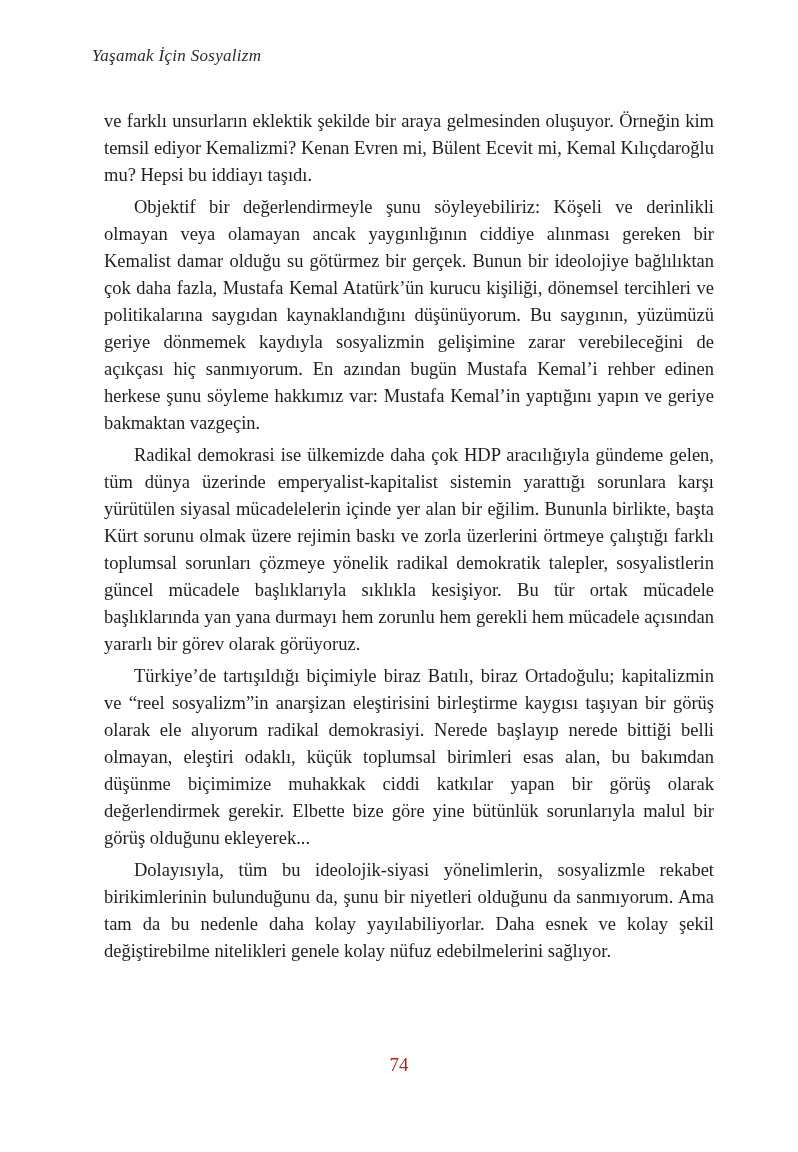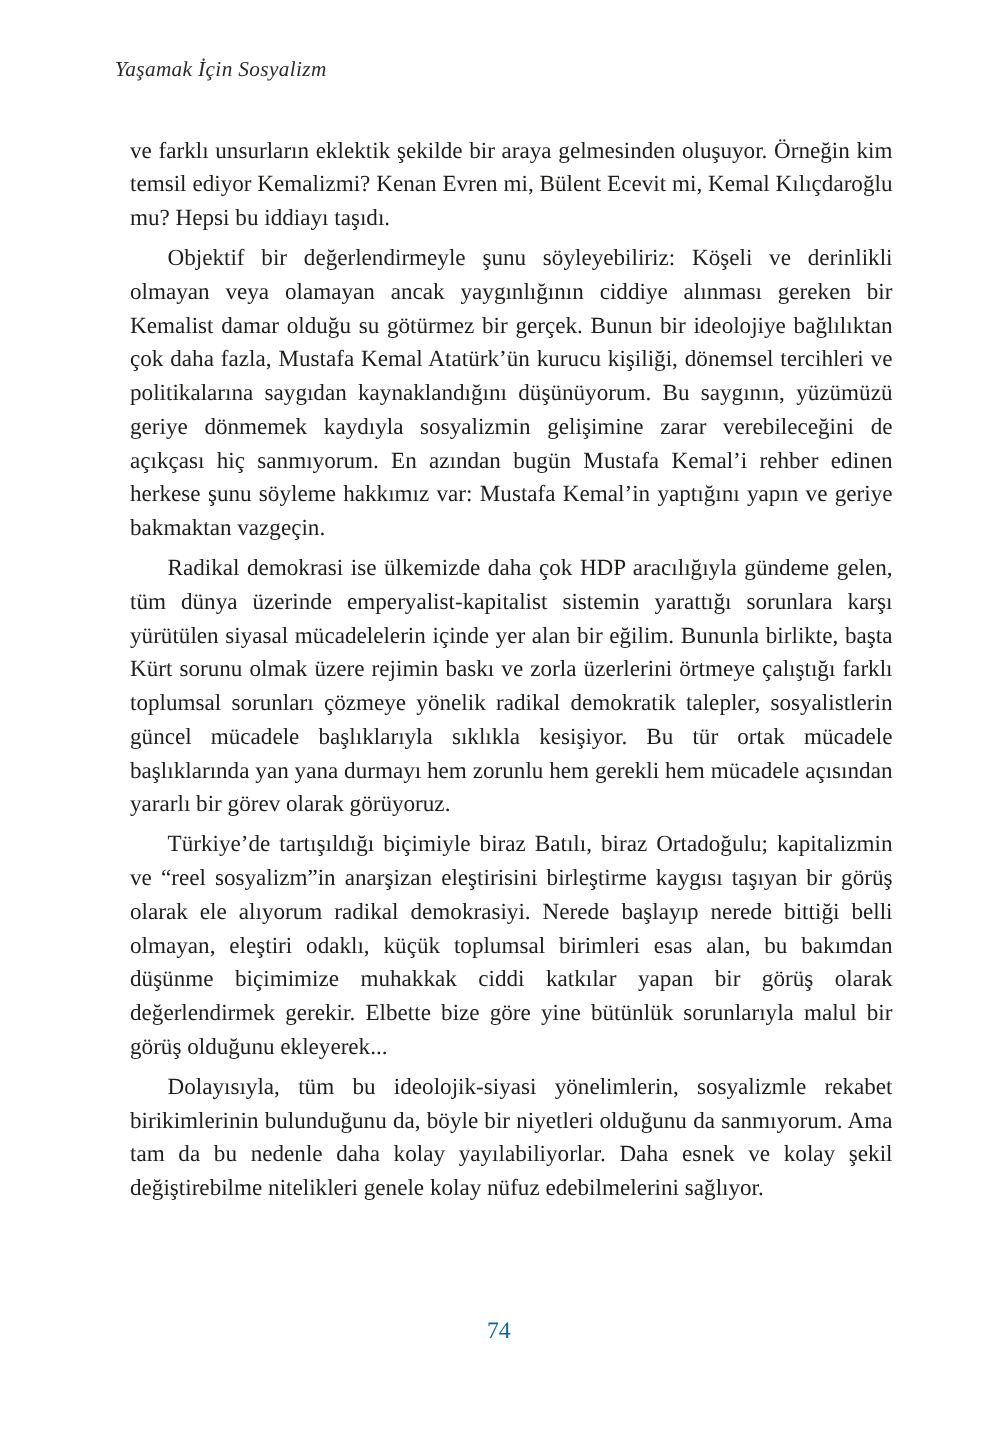--- a/index.html
+++ b/index.html
@@ -44,31 +44,31 @@
   .para.first {
     text-indent: 0;
   }
   .page-number {
     position: absolute;
     top: 1054px;
     left: 0;
     width: 100%;
     text-align: center;
     font-size: 19px;
-    color: #0369a1;
+    color: #b91c1c;
   }
 </style>
 </head>
 <body>
 
 <div class="page">
   <div class="running-header">Yaşamak İçin Sosyalizm</div>
 
   <div class="body-text">
     <p class="para first">ve farklı unsurların eklektik şekilde bir araya gelmesinden oluşuyor. Örneğin kim temsil ediyor Kemalizmi? Kenan Evren mi, Bülent Ecevit mi, Kemal Kılıçdaroğlu mu? Hepsi bu iddiayı taşıdı.</p>
     <p class="para">Objektif bir değerlendirmeyle şunu söyleyebiliriz: Köşeli ve derinlikli olmayan veya olamayan ancak yaygınlığının ciddiye alınması gereken bir Kemalist damar olduğu su götürmez bir gerçek. Bunun bir ideolojiye bağlılıktan çok daha fazla, Mustafa Kemal Atatürk’ün kurucu kişiliği, dönemsel tercihleri ve politikalarına saygıdan kaynaklandığını düşünüyorum. Bu saygının, yüzümüzü geriye dönmemek kaydıyla sosyalizmin gelişimine zarar verebileceğini de açıkçası hiç sanmıyorum. En azından bugün Mustafa Kemal’i rehber edinen herkese şunu söyleme hakkımız var: Mustafa Kemal’in yaptığını yapın ve geriye bakmaktan vazgeçin.</p>
     <p class="para">Radikal demokrasi ise ülkemizde daha çok HDP aracılığıyla gündeme gelen, tüm dünya üzerinde emperyalist-kapitalist sistemin yarattığı sorunlara karşı yürütülen siyasal mücadelelerin içinde yer alan bir eğilim. Bununla birlikte, başta Kürt sorunu olmak üzere rejimin baskı ve zorla üzerlerini örtmeye çalıştığı farklı toplumsal sorunları çözmeye yönelik radikal demokratik talepler, sosyalistlerin güncel mücadele başlıklarıyla sıklıkla kesişiyor. Bu tür ortak mücadele başlıklarında yan yana durmayı hem zorunlu hem gerekli hem mücadele açısından yararlı bir görev olarak görüyoruz.</p>
     <p class="para">Türkiye’de tartışıldığı biçimiyle biraz Batılı, biraz Ortadoğulu; kapitalizmin ve “reel sosyalizm”in anarşizan eleştirisini birleştirme kaygısı taşıyan bir görüş olarak ele alıyorum radikal demokrasiyi. Nerede başlayıp nerede bittiği belli olmayan, eleştiri odaklı, küçük toplumsal birimleri esas alan, bu bakımdan düşünme biçimimize muhakkak ciddi katkılar yapan bir görüş olarak değerlendirmek gerekir. Elbette bize göre yine bütünlük sorunlarıyla malul bir görüş olduğunu ekleyerek...</p>
-    <p class="para">Dolayısıyla, tüm bu ideolojik-siyasi yönelimlerin, sosyalizmle rekabet birikimlerinin bulunduğunu da, böyle bir niyetleri olduğunu da sanmıyorum. Ama tam da bu nedenle daha kolay yayılabiliyorlar. Daha esnek ve kolay şekil değiştirebilme nitelikleri genele kolay nüfuz edebilmelerini sağlıyor.</p>
+    <p class="para">Dolayısıyla, tüm bu ideolojik-siyasi yönelimlerin, sosyalizmle rekabet birikimlerinin bulunduğunu da, şunu bir niyetleri olduğunu da sanmıyorum. Ama tam da bu nedenle daha kolay yayılabiliyorlar. Daha esnek ve kolay şekil değiştirebilme nitelikleri genele kolay nüfuz edebilmelerini sağlıyor.</p>
   </div>
 
   <div class="page-number">74</div>
 </div>
 
 </body></html>

